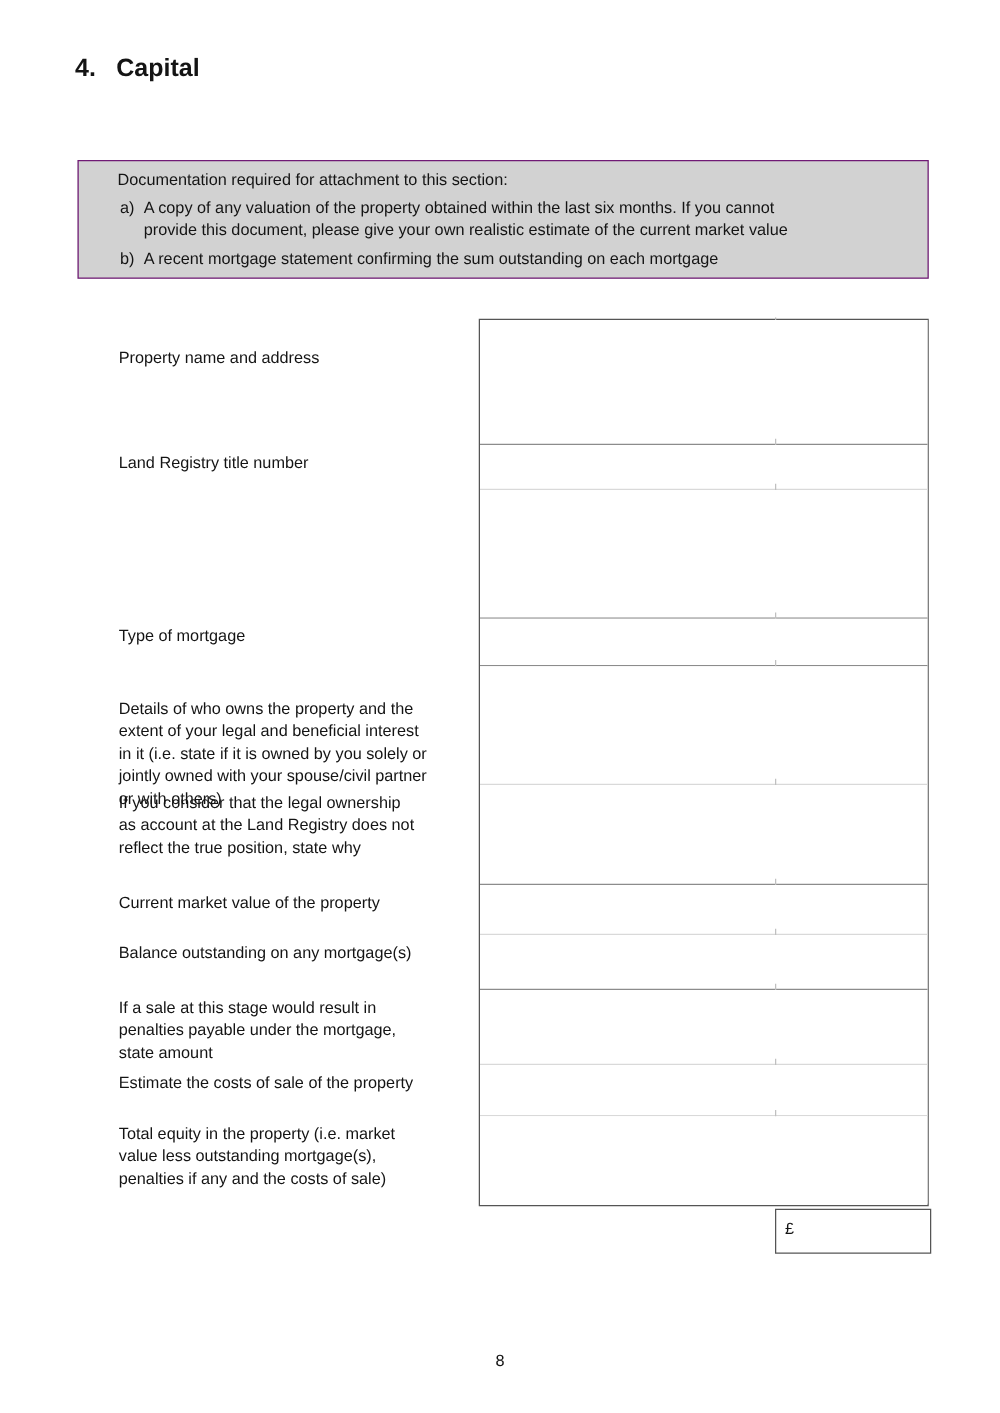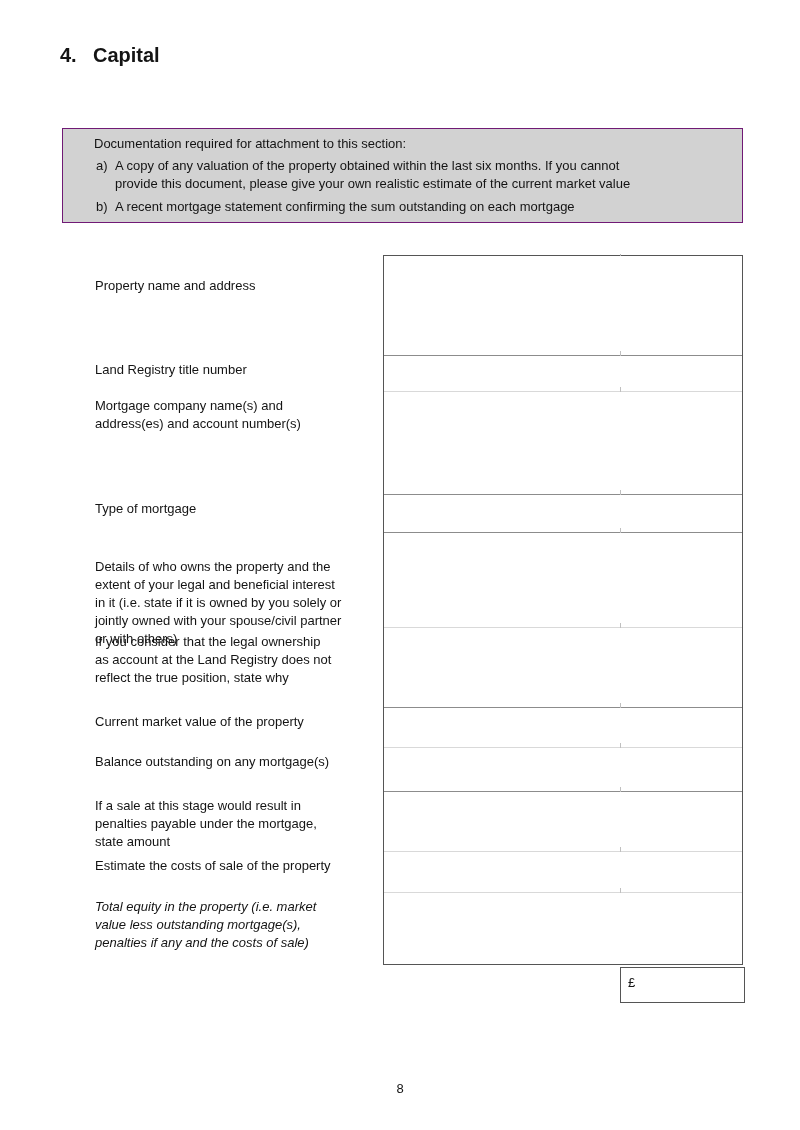--- a/index.html
+++ b/index.html
@@ -85,21 +85,21 @@
   .lbl-0  { top: 277px; }
   .lbl-1  { top: 361px; }
   .lbl-2  { top: 397px; }
   .lbl-3  { top: 500px; }
   .lbl-4  { top: 558px; }
   .lbl-5  { top: 633px; }
   .lbl-6  { top: 713px; }
   .lbl-7  { top: 753px; }
   .lbl-8  { top: 797px; }
   .lbl-9  { top: 857px; }
-  .lbl-10 { top: 898px; font-style: italic; }
+  .lbl-10 { top: 898px; }
 
   
   .form-table {
     left: 383px;
     top: 255px;
     width: 360px;
     height: 710px;
     border: 1.5px solid #555555;
     box-sizing: border-box;
   }
@@ -189,22 +189,20 @@
 provide this document, please give your own realistic estimate of the current market value</span>
     </div>
     <div class="doc-item">
       <span class="marker">b)</span>
       <span class="text">A recent mortgage statement confirming the sum outstanding on each mortgage</span>
     </div>
   </div>
 
   <div class="abs field-label lbl-0">Property name and address</div>
   <div class="abs field-label lbl-1">Land Registry title number</div>
-  <div class="abs field-label lbl-2">Mortgage company name(s) and
-address(es) and account number(s)</div>
   <div class="abs field-label lbl-3">Type of mortgage</div>
   <div class="abs field-label lbl-4">Details of who owns the property and the
 extent of your legal and beneficial interest
 in it (i.e. state if it is owned by you solely or
 jointly owned with your spouse/civil partner
 or with others)</div>
   <div class="abs field-label lbl-5">If you consider that the legal ownership
 as account at the Land Registry does not
 reflect the true position, state why</div>
   <div class="abs field-label lbl-6">Current market value of the property</div>

